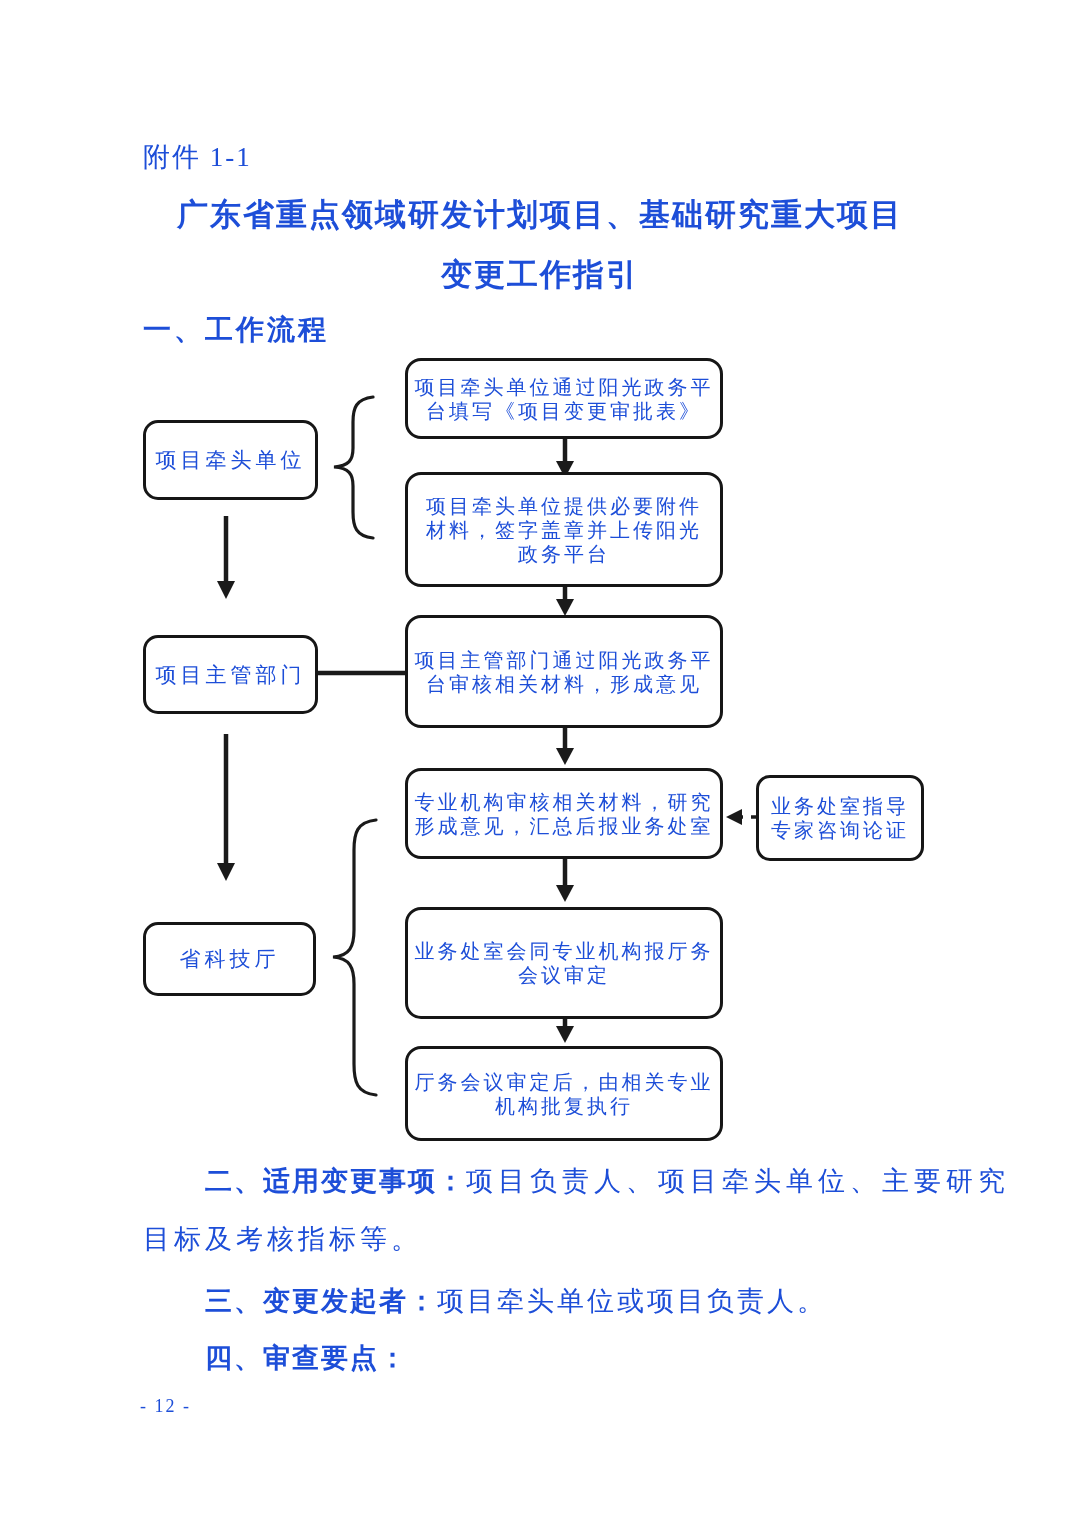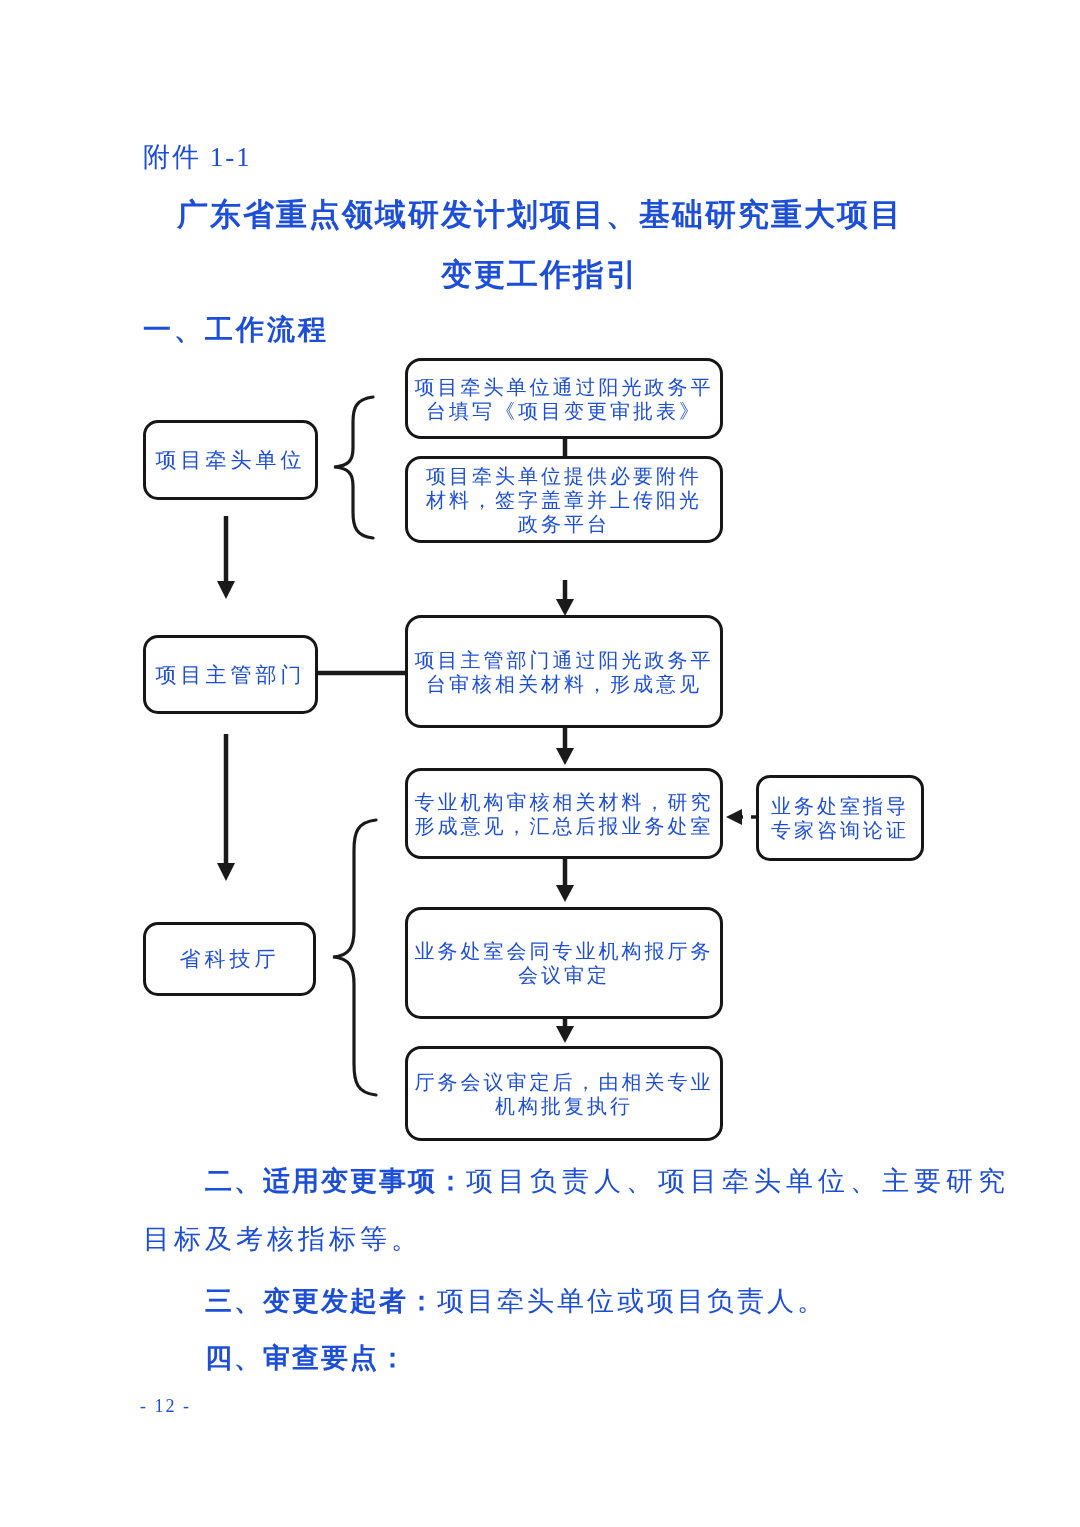--- a/index.html
+++ b/index.html
@@ -21,21 +21,21 @@
   .h1{left:143px;top:311px;font-family:"Liberation Sans",sans-serif;font-weight:bold;
       font-size:28px;letter-spacing:3px;}
 
   .fbox{
     position:absolute;left:405px;width:318px;box-sizing:border-box;
     border:3px solid #161616;border-radius:16px;background:#ffffff;
     display:flex;align-items:center;justify-content:center;text-align:center;
     font-size:20px;line-height:24px;letter-spacing:3px;white-space:pre-line;
   }
   .step1{top:358px;height:81px;}
-  .step2{top:456px;height:87px;}
+  .step2{top:472px;height:115px;}
   .step3{top:615px;height:113px;}
   .step4{top:768px;height:91px;}
   .step5{top:907px;height:112px;}
   .step6{top:1046px;height:95px;}
   .sidebox{left:756px;top:775px;width:168px;height:86px;border-radius:14px;}
 
   .lbox{
     position:absolute;left:143px;width:175px;box-sizing:border-box;
     border:3px solid #161616;border-radius:15px;background:#ffffff;
     display:flex;align-items:center;justify-content:center;

